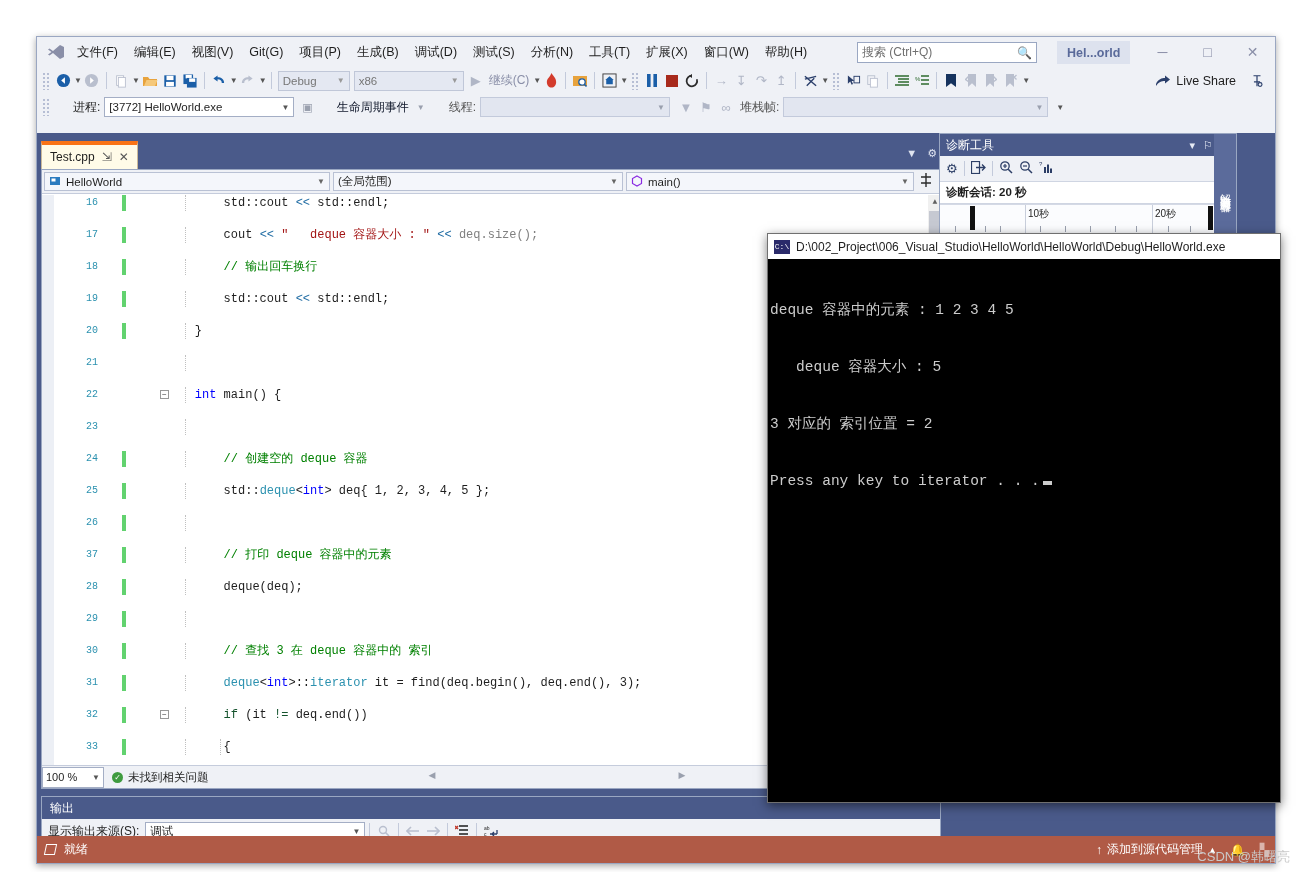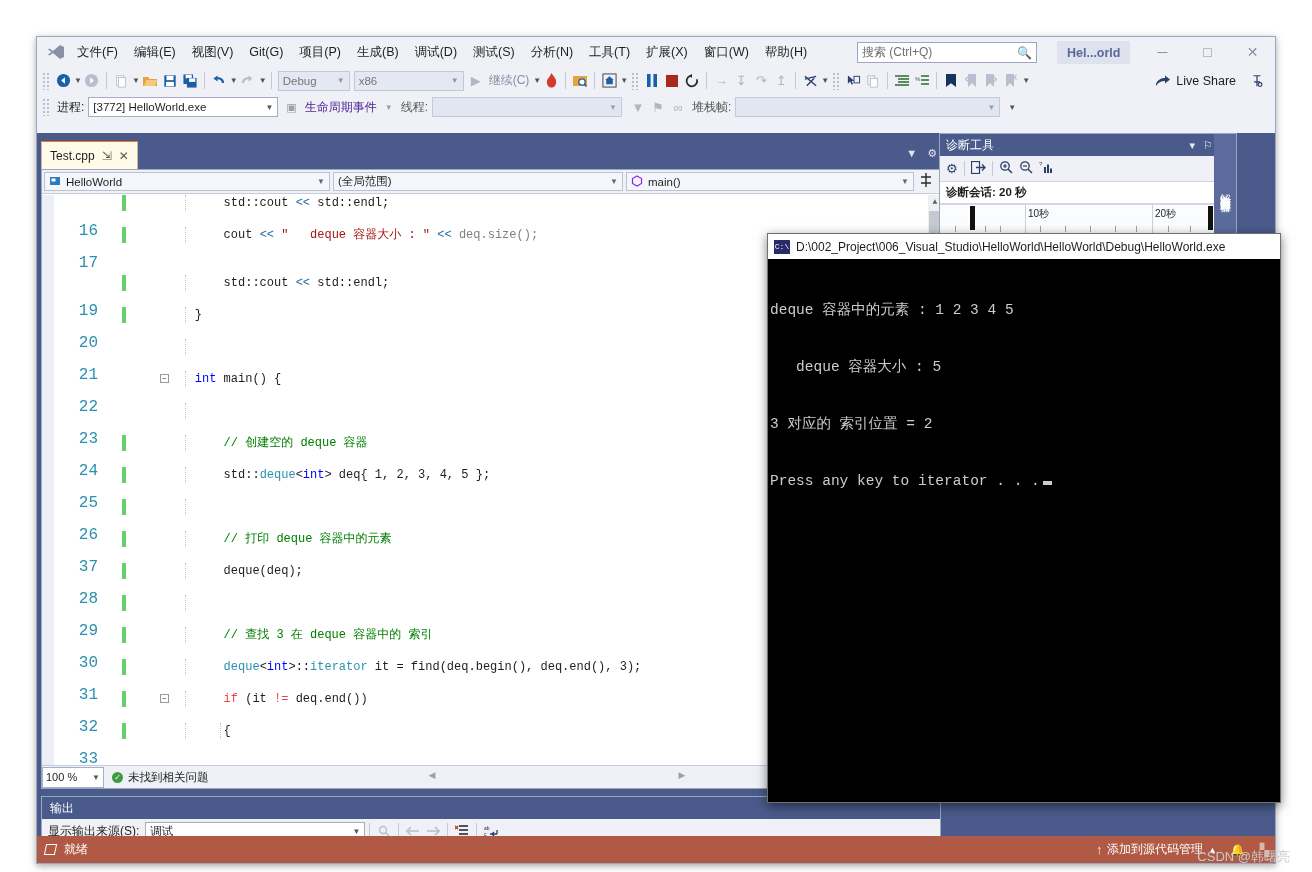--- a/index.html
+++ b/index.html
@@ -112,21 +112,21 @@
   .combo .cd { font-size: 8px; color: #999; }
   .txtbtn { font-size: 12px; color: #8a8fa8; padding: 0 3px; }
 
   
   .procrow {
     height: 26px; background: #eff1f6;
     display: flex; align-items: center;
     padding-left: 2px;
     font-size: 12px; color: #1e1e1e;
   }
-  .procrow .lbl { margin: 0 4px 0 4px; }
+  .procrow .lbl { margin: 0 4px 0 20px; }
   .wcombo {
     height: 20px; background: #fff; border: 1px solid #a4aec5;
     display: flex; align-items: center; padding: 0 4px;
     font-size: 11.5px; color: #1e1e1e;
   }
   .wcombo.gray { background: #e2e6f0; border-color: #c3cadb; color: #9aa0ae; }
 
   
   .body {
     position: absolute;
@@ -142,21 +142,21 @@
     border: 1px solid #9aa7c2;
   }
   .tabstrip {
     position: absolute; left: 4px; top: 0px;
     height: 36px; width: 900px;
   }
   .doctab {
     position: absolute; left: 0; top: 8px;
     height: 28px;
     background: #fffbe8;
-    border-top: 1px solid #f97316;
+    border-top: 4px solid #f97316;
     border-left: 1px solid #cbb99a;
     border-right: 1px solid #cbb99a;
     display: flex; align-items: center;
     padding: 4px 8px;
     font-size: 12px; color: #1e1e1e;
   }
   .doctab .pin { margin-left: 7px; color: #555; font-size: 12px; }
   .doctab .cl { margin-left: 7px; color: #555; font-size: 12px; }
   .tabstrip .rightbits {
     position: absolute; right: 4px; top: 14px;
@@ -195,23 +195,22 @@
     background: #eceff5;
   }
   .codeline {
     position: relative;
     height: 16px; line-height: 16px;
     white-space: pre;
   }
   .ln {
     position: absolute; left: 0; width: 56px;
     text-align: right;
-    color: #2b91af; font-size: 16px;
+    color: #2b91af; font-size: 10px;
     font-family: "Liberation Mono", "DejaVu Sans Mono", monospace;
-    margin-top: 28px;
   }
   .chgbar {
     position: absolute; left: 80px; width: 4px; height: 16px;
     background: #62d26f;
   }
   .chgbar.off { background: transparent; }
   .guide {
     position: absolute; left: 143px; width: 1px; height: 16px;
     border-left: 1px dotted #c0c0c0;
   }
@@ -225,21 +224,21 @@
     color: #1e1e1e;
   }
   .fold {
     position: absolute; left: 118px; top: 3px;
     width: 9px; height: 9px;
     border: 1px solid #989898; background: #fff;
     font-size: 8px; line-height: 7px; text-align: center; color: #444;
   }
   .k { color: #0000ff; }
   .kt { color: #2b91af; }
-  .kv { color: #ef4444; }
+  .kv { color: #14532d; }
   .s { color: #a31515; }
   .c { color: #008000; }
   .op { color: #1e6ba3; }
   .dim { color: #808080; }
   .vscroll {
     position: absolute; right: 0; top: 0; width: 14px; height: 570px;
     background: #f0f0f0;
   }
   .vthumb {
     position: absolute; right: 1px; top: 16px; width: 12px; height: 38px;
@@ -648,21 +647,21 @@
     </div>
 
     <div class="procrow">
       <div class="grip"></div>
       <span class="lbl">进程:</span>
       <div class="wcombo" style="width:190px">
         <span style="flex:1">[3772] HelloWorld.exe</span>
         <span style="font-size:8px;color:#555">▼</span>
       </div>
       <span style="margin:0 4px 0 8px;color:#9aa0ae;font-size:11px">▣</span>
-      <span class="lbl" style="color:#4c1d95">生命周期事件</span>
+      <span class="lbl" style="color:#0f172a">生命周期事件</span>
       <span style="font-size:8px;color:#9aa0ae;margin:0 4px">▼</span>
       <span class="lbl" style="color:#555">线程:</span>
       <div class="wcombo gray" style="width:190px">
         <span style="flex:1"></span>
         <span style="font-size:8px">▼</span>
       </div>
       <span class="tbtn dis" style="margin-left:6px">▼</span>
       <span class="tbtn dis">⚑</span>
       <span class="tbtn dis">∞</span>
       <span class="lbl" style="color:#555;margin-left:4px">堆栈帧:</span>
@@ -718,20 +717,21 @@
                 <path d="M7 1 V15 M2 5 H12 M2 11 H12" stroke="#2b2b2b" stroke-width="1.4"></path>
               </svg>
           </div>
         </div>
 
         <div class="codearea">
           <div class="marginband"></div>
           <div id="code-lines">
               <div class="codeline" style="top: 0px;"><span class="ln">16</span><span class="chgbar"></span><span class="guide"></span><span class="codetext"><span>        std::cout </span><span class="op">&lt;&lt; </span><span>std::endl;</span></span></div>
               <div class="codeline" style="top: 16px;"><span class="ln">17</span><span class="chgbar"></span><span class="guide"></span><span class="codetext"><span>        cout </span><span class="op">&lt;&lt; </span><span class="s">"   deque 容器大小 : "</span><span class="op"> &lt;&lt; </span><span class="dim">deq</span><span class="dim">.size();</span></span></div>
+              <div class="codeline" style="top: 32px;"><span class="ln">18</span><span class="chgbar"></span><span class="guide"></span><span class="codetext"><span class="c">        // 输出回车换行</span></span></div>
               <div class="codeline" style="top: 48px;"><span class="ln">19</span><span class="chgbar"></span><span class="guide"></span><span class="codetext"><span>        std::cout </span><span class="op">&lt;&lt; </span><span>std::endl;</span></span></div>
               <div class="codeline" style="top: 64px;"><span class="ln">20</span><span class="chgbar"></span><span class="guide"></span><span class="codetext"><span>    }</span></span></div>
               <div class="codeline" style="top: 80px;"><span class="ln">21</span><span class="chgbar off"></span><span class="guide"></span><span class="codetext"></span></div>
               <div class="codeline" style="top: 96px;"><span class="ln">22</span><span class="chgbar off"></span><span class="guide"></span><span class="fold">−</span><span class="codetext"><span>    </span><span class="k">int</span><span> main() {</span></span></div>
               <div class="codeline" style="top: 112px;"><span class="ln">23</span><span class="chgbar off"></span><span class="guide"></span><span class="codetext"></span></div>
               <div class="codeline" style="top: 128px;"><span class="ln">24</span><span class="chgbar"></span><span class="guide"></span><span class="codetext"><span class="c">        // 创建空的 deque 容器</span></span></div>
               <div class="codeline" style="top: 144px;"><span class="ln">25</span><span class="chgbar"></span><span class="guide"></span><span class="codetext"><span>        std::</span><span class="kt">deque</span><span>&lt;</span><span class="k">int</span><span>&gt; deq{ 1, 2, 3, 4, 5 };</span></span></div>
               <div class="codeline" style="top: 160px;"><span class="ln">26</span><span class="chgbar"></span><span class="guide"></span><span class="codetext"></span></div>
               <div class="codeline" style="top: 176px;"><span class="ln">37</span><span class="chgbar"></span><span class="guide"></span><span class="codetext"><span class="c">        // 打印 deque 容器中的元素</span></span></div>
               <div class="codeline" style="top: 192px;"><span class="ln">28</span><span class="chgbar"></span><span class="guide"></span><span class="codetext"><span>        deque(deq);</span></span></div>

